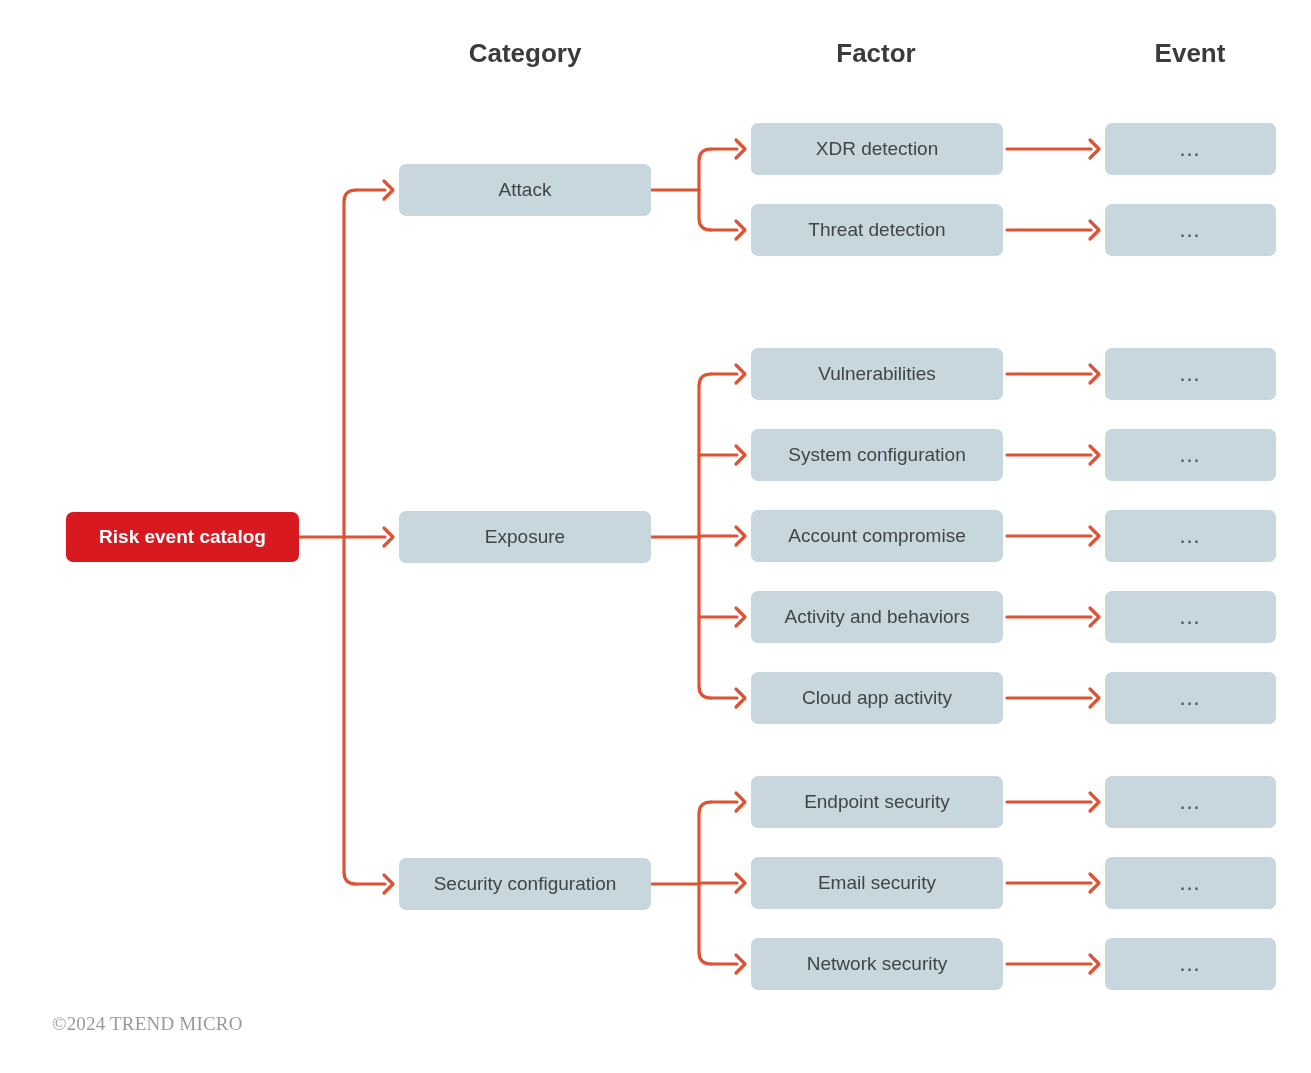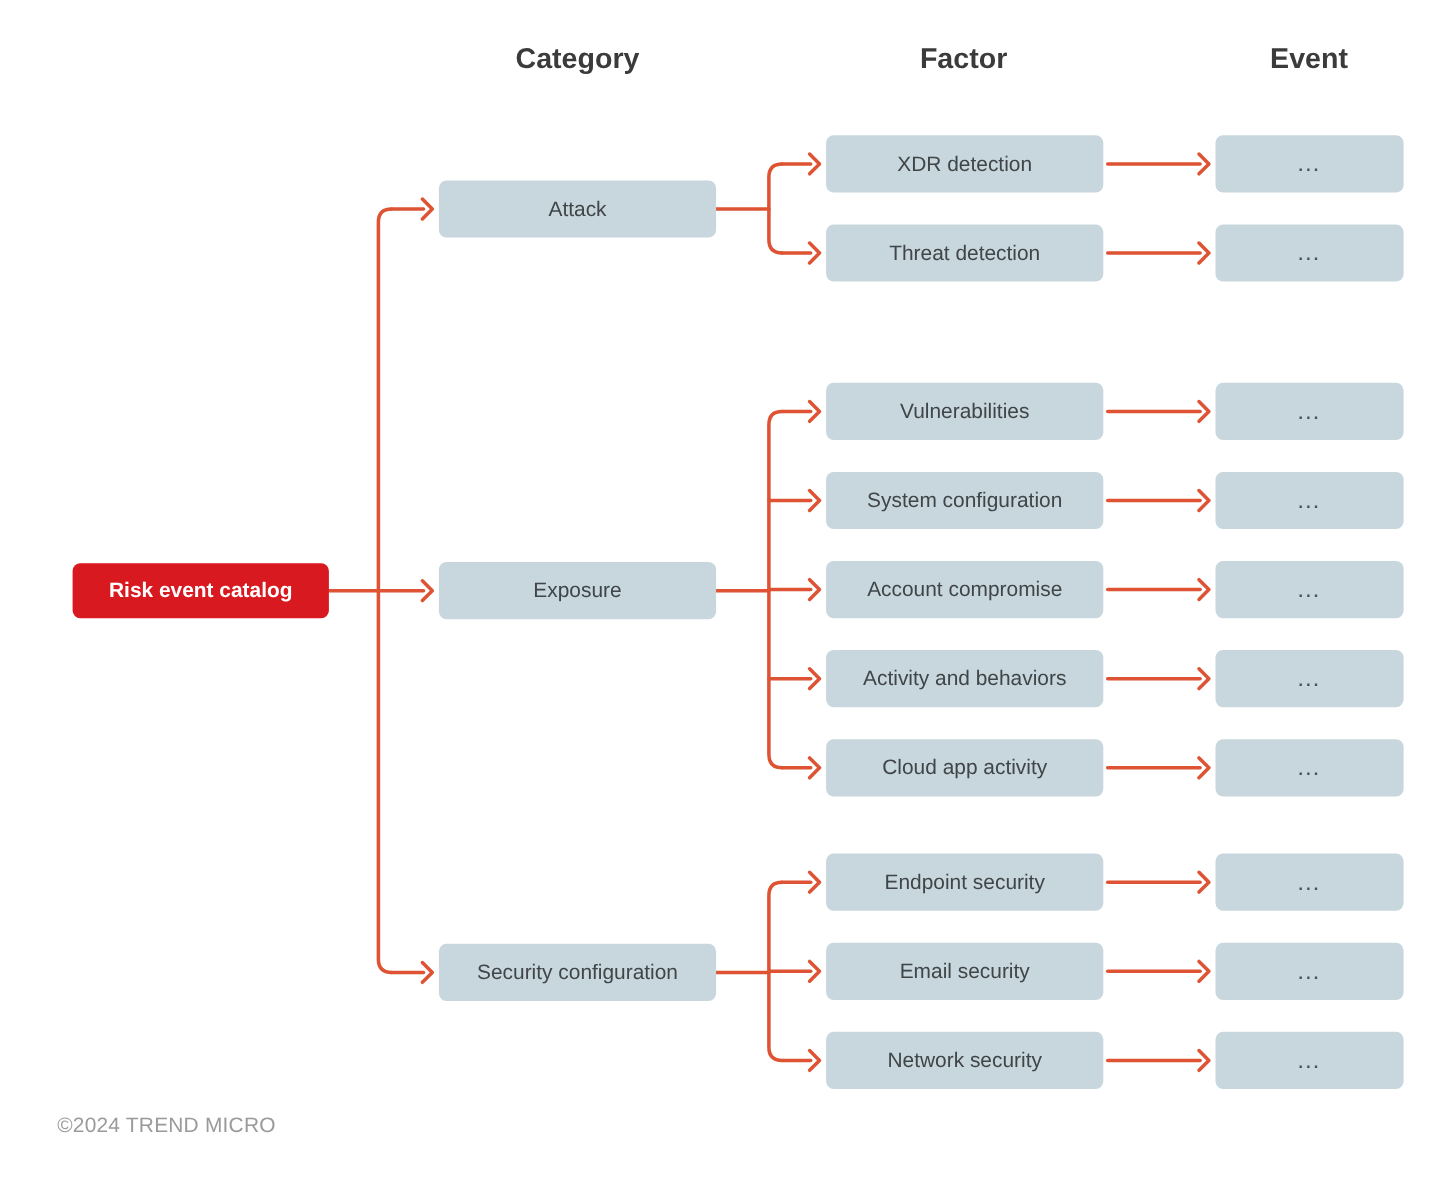--- a/index.html
+++ b/index.html
@@ -73,21 +73,21 @@
     stroke-linecap: round;
     stroke-linejoin: round;
   }
   .footer-text {
     position: absolute;
     left: 36px;
     top: 1013px;
     font-size: 19px;
     color: #9a9a9a;
     letter-spacing: 0.2px;
-    font-family: Liberation Sans, sans-serif;
+    font-family: Liberation Serif, serif;
   }
 </style>
 </head>
 <body>
 
 <div id="diagram-root">
 
   <svg id="flow" viewBox="0 0 1311 1073">
     <g id="headers-group">
         <text x="509" y="62" class="col-header">Category</text>

